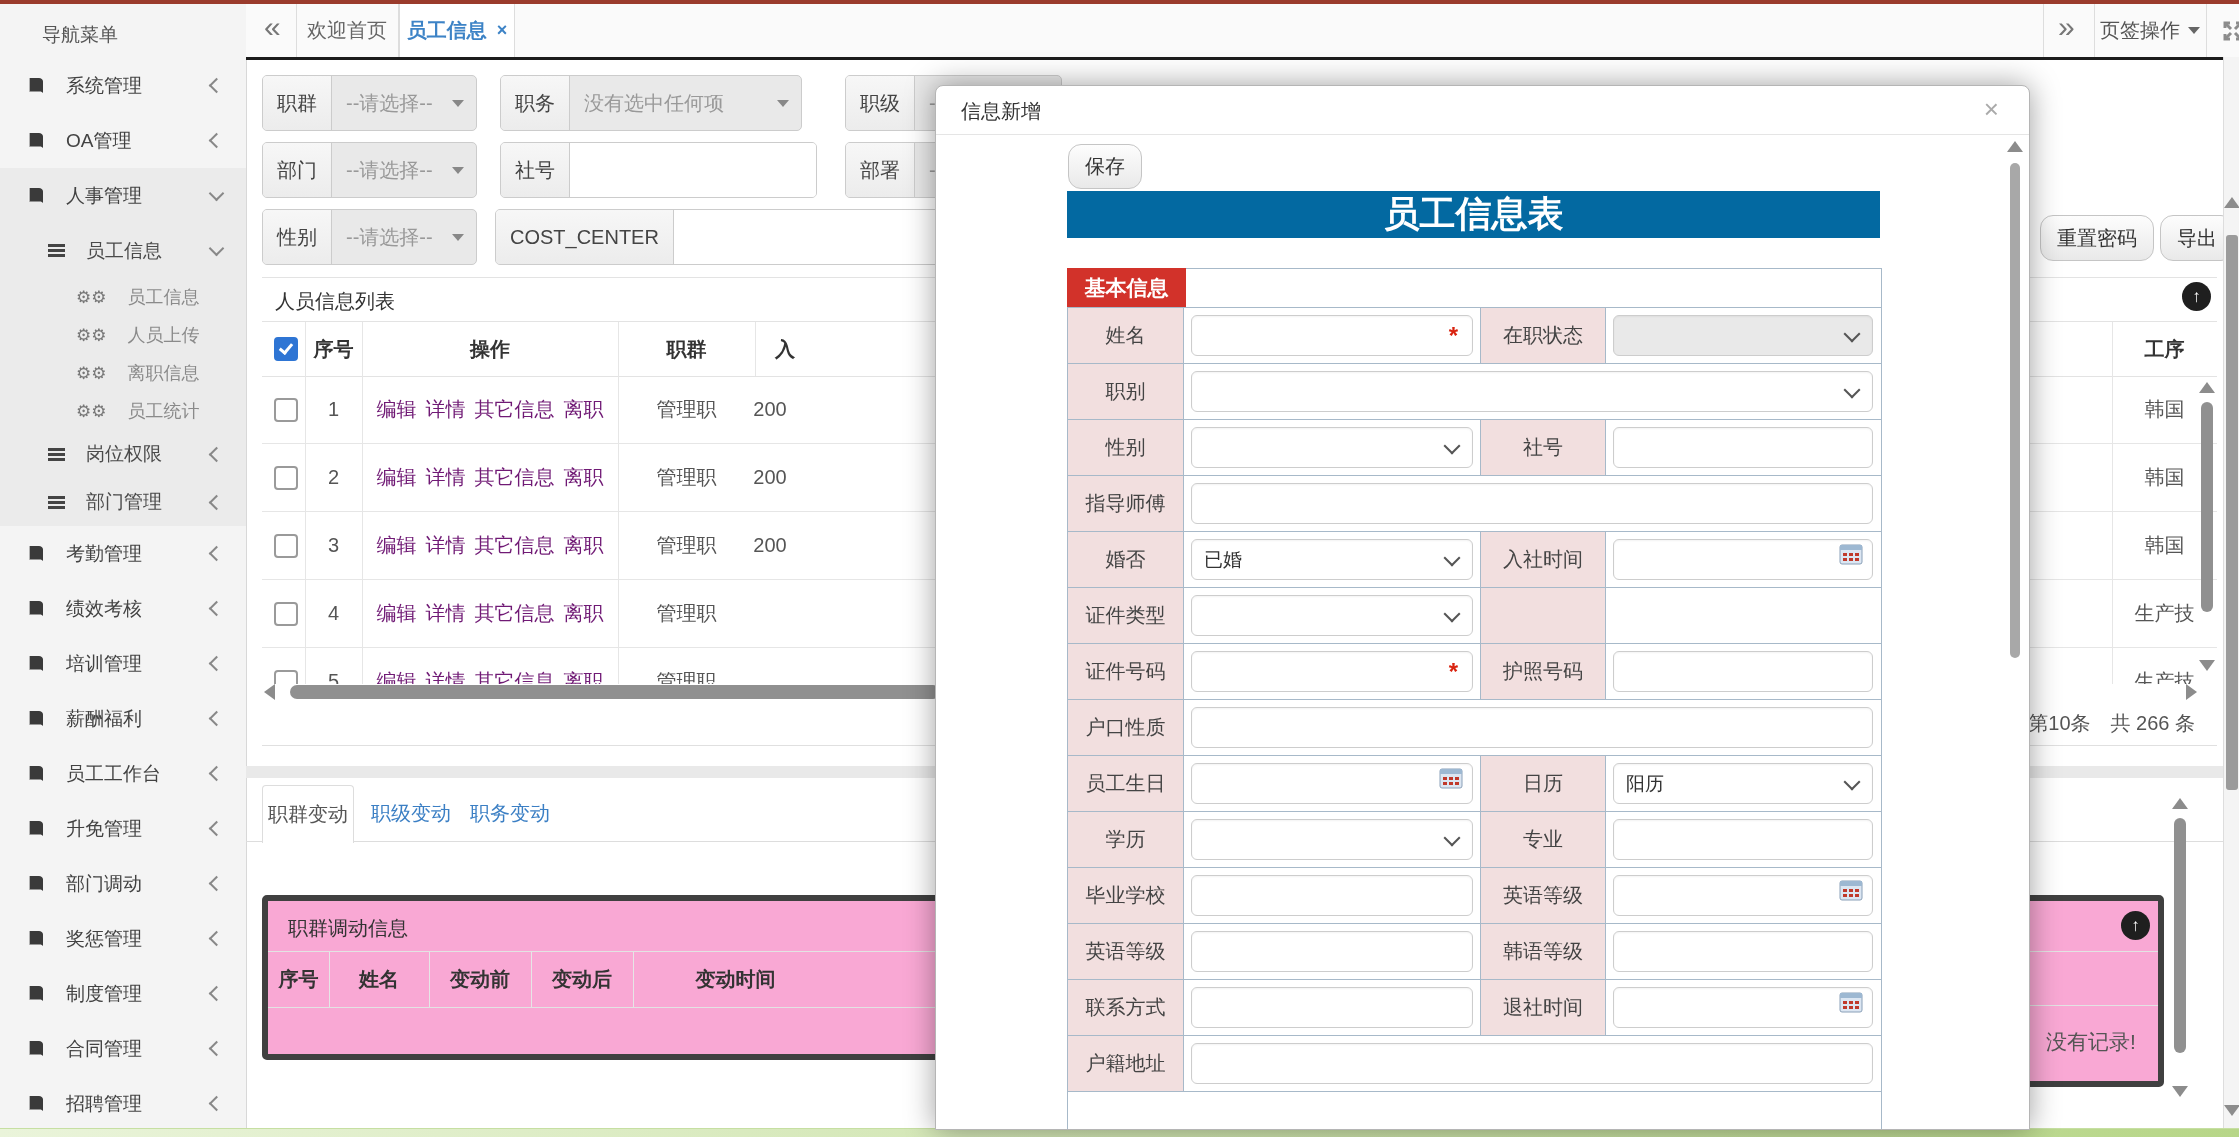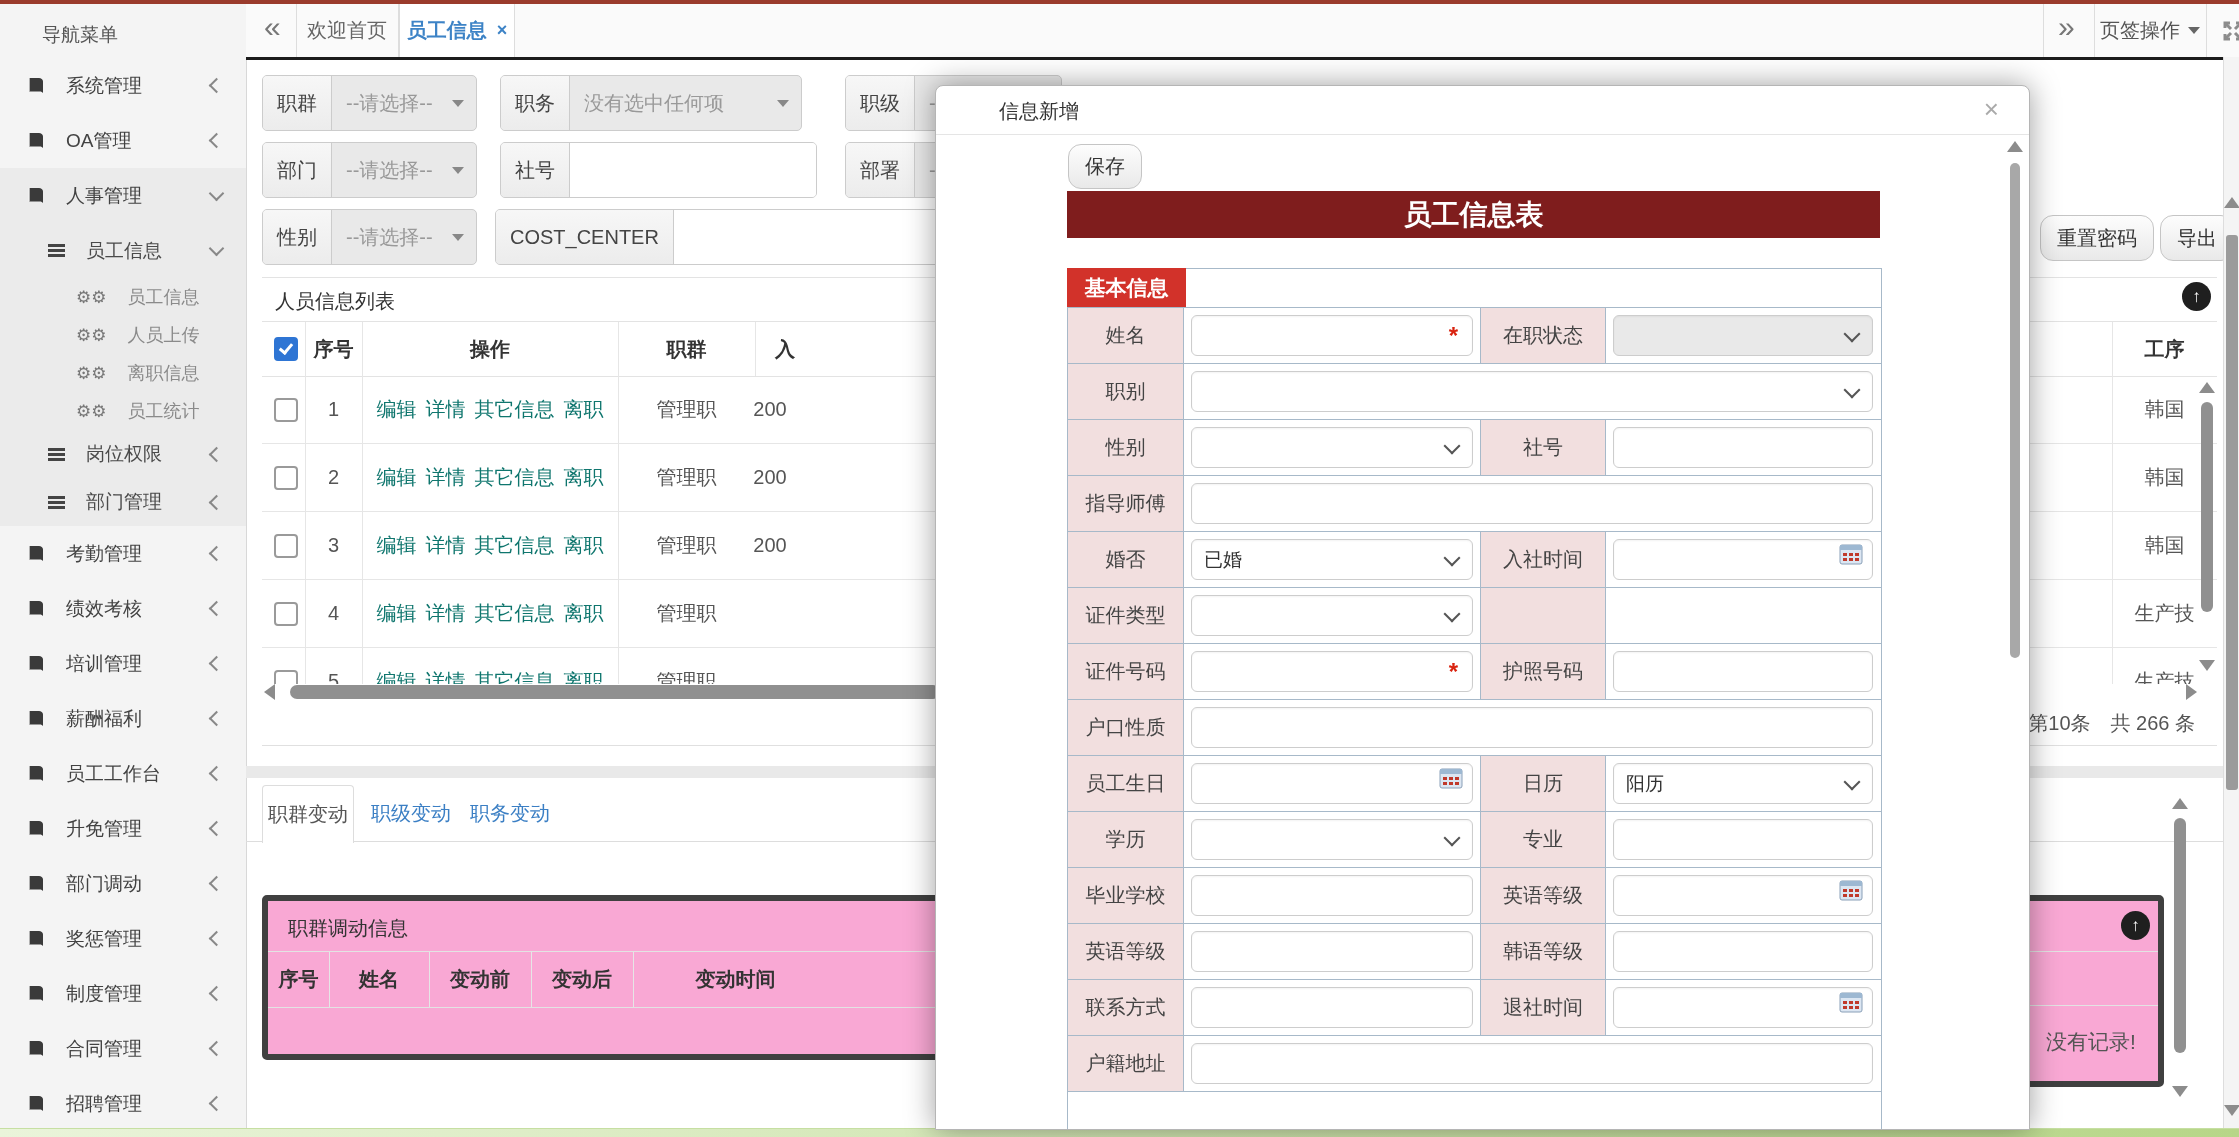--- a/index.html
+++ b/index.html
@@ -46,46 +46,46 @@
   
   .gbtn{position:absolute;height:44px;border:1px solid #c5c5c5;border-radius:13px;
      background:linear-gradient(#fdfdfd,#e9e9e9);display:flex;align-items:center;justify-content:center;
      font-size:20px;color:#333;cursor:pointer;padding:0 16px;}
   
   .panelline{background:#e3e3e3;}
   .th{font-weight:bold;font-size:20px;color:#333;}
   .cb{width:20px;height:20px;border:2px solid #9a9a9a;border-radius:4px;background:#fff;display:inline-block;position:relative;}
   .cb.checked{background:#2e75d4;border-color:#2e75d4;}
   .cb.checked:after{content:"";position:absolute;left:6px;top:2px;width:5px;height:10px;border-right:3px solid #fff;border-bottom:3px solid #fff;transform:rotate(40deg);}
-  .link{color:#0f766e;cursor:pointer;}
+  .link{color:#701a75;cursor:pointer;}
   .erow{position:relative;height:67px;border-bottom:1px solid #e6e6e6;}
   .ecell{position:absolute;top:0;height:67px;display:flex;align-items:center;justify-content:center;font-size:20px;color:#555;}
   .vline{position:absolute;top:0;bottom:0;width:1px;background:#e6e6e6;}
   .circle-up{width:29px;height:29px;border-radius:50%;background:#1f1f1f;color:#fff;display:flex;align-items:center;justify-content:center;font-size:17px;font-weight:bold;cursor:pointer;}
   
   .sb-tri-up{width:0;height:0;border-left:8px solid transparent;border-right:8px solid transparent;border-bottom:11px solid #8c8c8c;}
   .sb-tri-dn{width:0;height:0;border-left:8px solid transparent;border-right:8px solid transparent;border-top:11px solid #8c8c8c;}
   .sb-tri-l{width:0;height:0;border-top:8px solid transparent;border-bottom:8px solid transparent;border-right:11px solid #8c8c8c;}
   .sb-tri-r{width:0;height:0;border-top:8px solid transparent;border-bottom:8px solid transparent;border-left:11px solid #8c8c8c;}
   .thumb{background:#909090;border-radius:7px;}
   
   .btab{position:absolute;top:0;height:56px;display:flex;align-items:center;justify-content:center;font-size:20px;cursor:pointer;}
   .btab.active{background:#fff;border:1px solid #ddd;border-bottom:none;border-radius:4px 4px 0 0;color:#555;}
   .btab.plain{color:#3b7fc4;}
   .bpanel{position:absolute;border:6px solid #404040;border-radius:5px;background:#f9a8d4;}
   
   #modal{left:935px;top:85px;width:1093px;height:1043px;background:#fff;border:1px solid #b5b5b5;
      border-radius:8px 8px 0 0;box-shadow:0 0 30px rgba(0,0,0,.38);z-index:50;overflow:hidden;}
   #m-head{position:absolute;left:0;top:0;right:0;height:48px;}
-  #m-title{position:absolute;left:25px;top:12px;font-size:20px;color:#333;margin-left:38px;}
+  #m-title{position:absolute;left:25px;top:12px;font-size:20px;color:#333;}
   #m-close{position:absolute;right:30px;top:8px;font-size:26px;color:#aaa;cursor:pointer;}
   #m-divider{position:absolute;left:0;top:48px;right:0;height:1px;background:#e5e5e5;}
-  #m-banner{position:absolute;left:131px;top:105px;width:813px;height:47px;background:#7f1d1d;color:#fff;
+  #m-banner{position:absolute;left:131px;top:105px;width:813px;height:47px;background:#0369a1;color:#fff;
      display:flex;align-items:center;justify-content:center;font-family:"Liberation Serif","DejaVu Serif",serif;
-     font-size:28px;font-weight:bold;}
+     font-size:36px;font-weight:bold;}
   #m-section{position:absolute;left:131px;top:182px;width:813px;height:950px;border:1px solid #a7b9c9;}
   #m-sechdr{position:relative;height:38px;border-bottom:1px solid #a7b9c9;}
   #m-tag{position:absolute;left:-1px;top:-1px;width:119px;height:39px;background:#d2322a;color:#fff;
      display:flex;align-items:center;justify-content:center;font-family:"Liberation Serif","DejaVu Serif",serif;
      font-size:21px;font-weight:bold;}
   .fr{position:relative;height:55px;border-bottom:1px solid #a7b9c9;}
   .fc{position:absolute;top:0;height:55px;border-right:1px solid #a7b9c9;}
   .c1{left:0;width:115px;} .c2{left:116px;width:296px;} .c3{left:413px;width:124px;} .c4{left:538px;width:274px;border-right:none;}
   .c2f{left:116px;width:696px;border-right:none;}
   .flab{background:#f2dfdf;display:flex;align-items:center;justify-content:center;font-size:20px;color:#444;}

